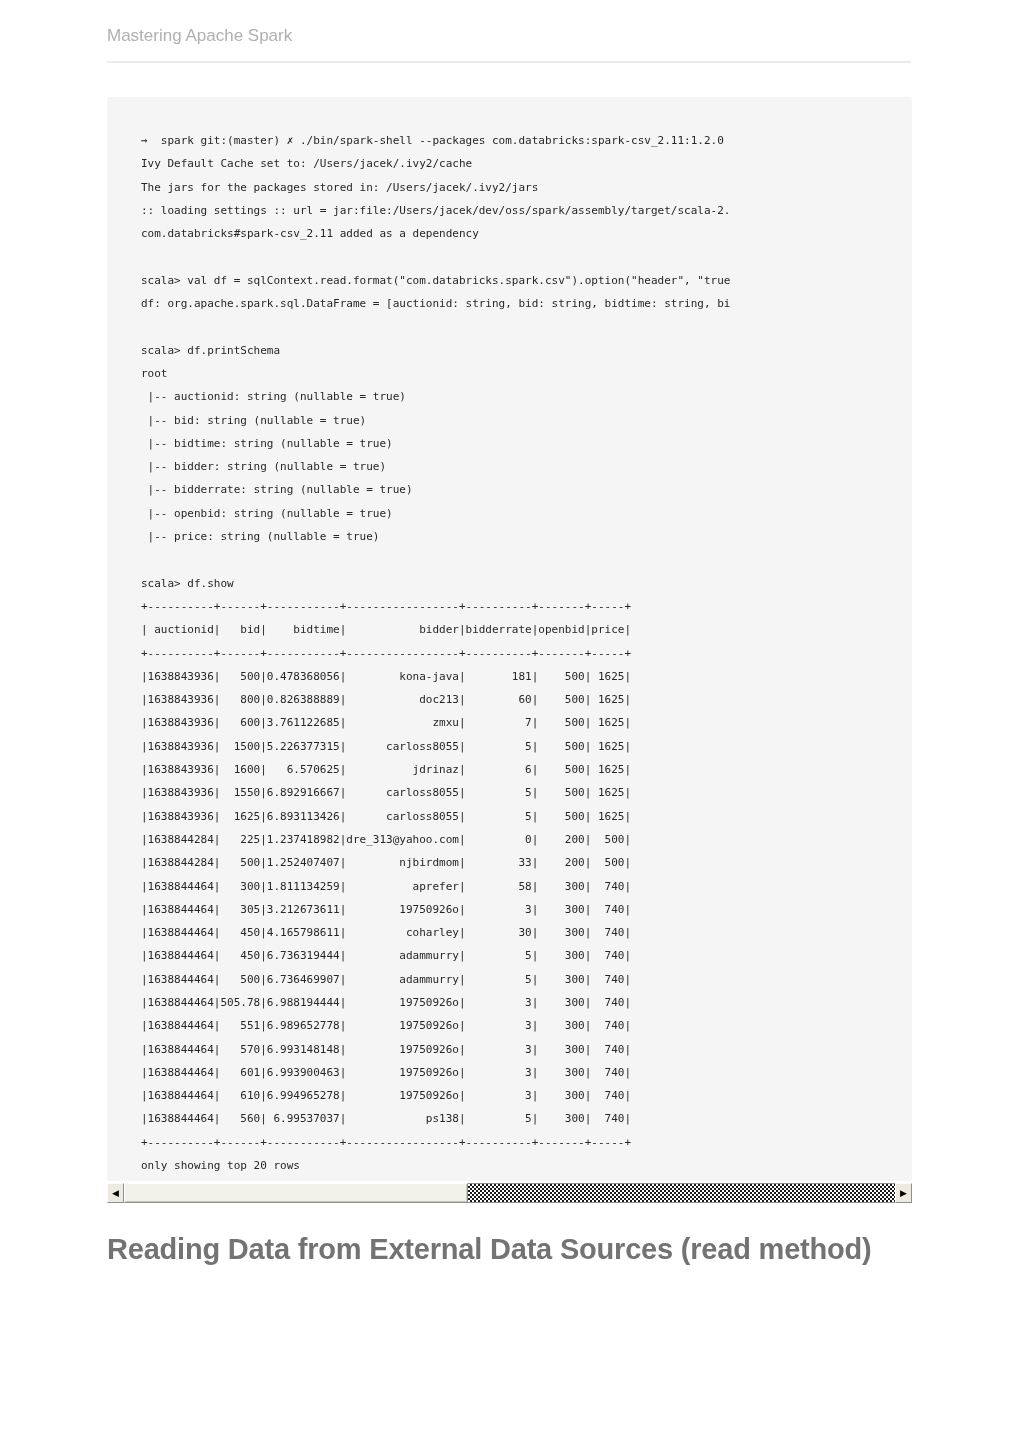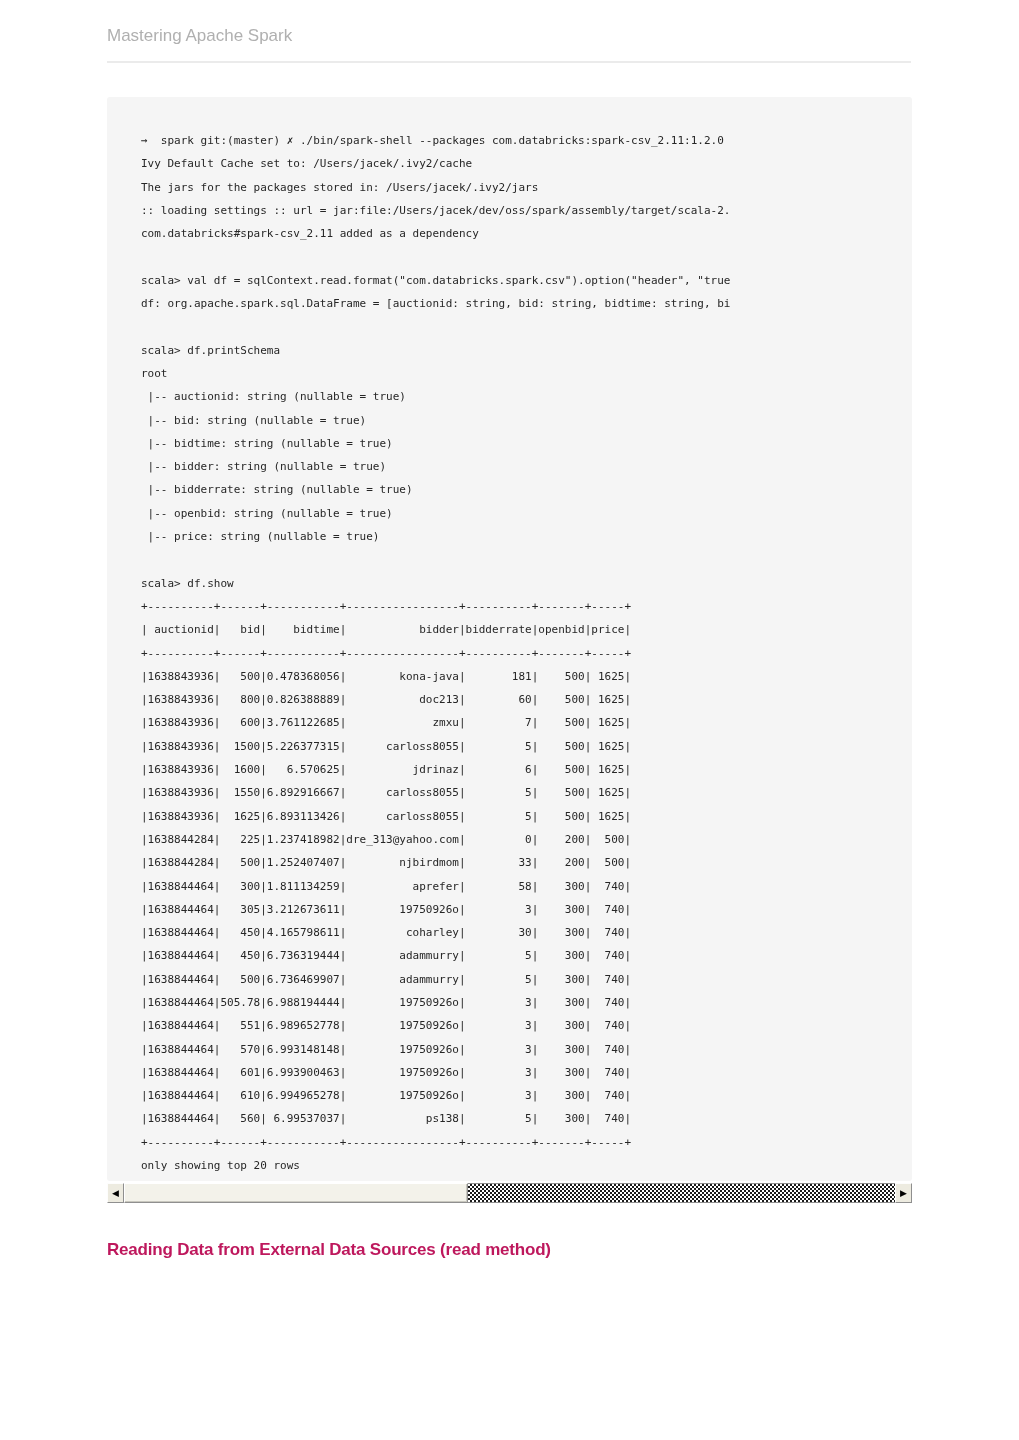--- a/index.html
+++ b/index.html
@@ -95,24 +95,24 @@
       linear-gradient(45deg, #1a1a1a 25%, transparent 25%, transparent 75%, #1a1a1a 75%);
     background-size: 4px 4px;
     background-position: 0 0, 2px 2px;
     cursor: pointer;
   }
 
   
   .section-heading {
     position: absolute;
     top: 1234px; left: 107px; right: 108px;
-    font-size: 17px;
+    font-size: 29px;
     line-height: 31px;
     font-weight: 700;
-    color: #be185d;
+    color: #737373;
     letter-spacing: -0.2px;
   }
 
   
   .page-footer {
     position: absolute;
     top: 1370px; left: 107px; right: 108px;
     border-top: 2px solid #ebebeb;
     padding-top: 12px;
     display: flex;

